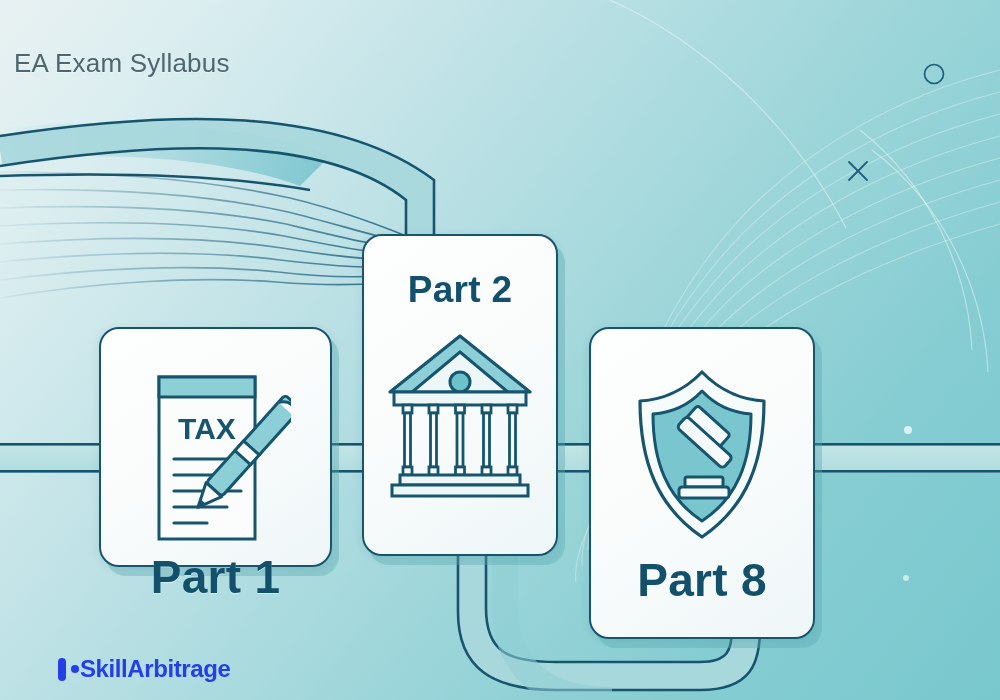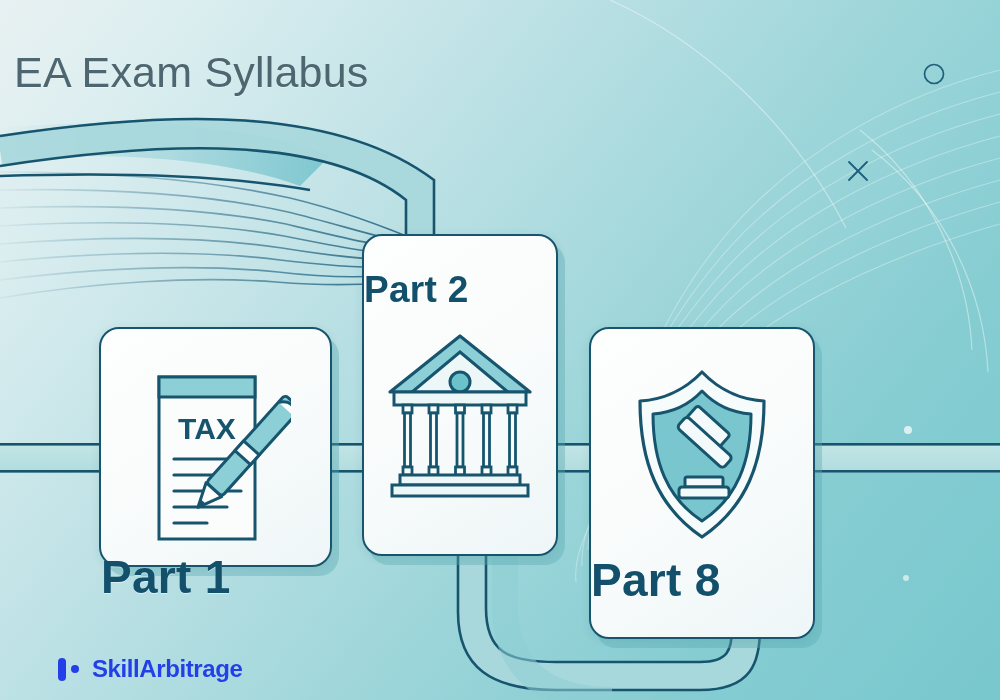--- a/index.html
+++ b/index.html
@@ -11,34 +11,34 @@
     overflow:hidden;
     background:linear-gradient(128deg,#e8f1f2 0%,#dceef0 12%,#bfe2e6 34%,#9ed6da 58%,#86cdd2 78%,#78c8ce 100%);
   }
 
   #bg-svg{position:absolute;left:0;top:0;width:1000px;height:700px;}
   #pipes-svg{position:absolute;left:0;top:0;width:1000px;height:700px;}
 
   
   .page-title{
     position:absolute;left:14px;top:48px;
-    font-size:43px;font-weight:400;letter-spacing:.2px;
+    font-size:26px;font-weight:400;letter-spacing:.2px;
     color:#4d6670;
     text-shadow:0 1px 0 rgba(255,255,255,.35);
   }
 
   
   .card{
     position:absolute;
     border:2.5px solid #17556f;
     border-radius:20px;
     background:linear-gradient(145deg,#fdfefe 0%,#fafcfc 45%,#eef6f7 100%);
     box-shadow:7px 9px 0 rgba(90,170,180,.38), 0 2px 10px rgba(20,70,90,.10);
     box-sizing:border-box;
-    display:flex;flex-direction:column;
+    display:flex;flex-direction:column;align-items:center;
   }
   #card-part1{left:99px;top:327px;width:233px;height:240px;justify-content:space-between;}
   #card-part2{left:362px;top:234px;width:196px;height:322px;justify-content:flex-start;}
   #card-part3{left:589px;top:327px;width:226px;height:312px;justify-content:space-between;}
 
   .card-label{
     color:#12506b;
     font-weight:700;
     font-size:46px;
     letter-spacing:.3px;
@@ -49,21 +49,21 @@
   #card-part2 .card-label{margin-top:35px;font-size:37px;}
 
   .icon-wrap{display:flex;align-items:center;justify-content:center;}
   #card-part1 .icon-wrap{margin-top:40px;}
   #card-part2 .icon-wrap{margin-top:22px;}
   #card-part3 .icon-wrap{margin-top:38px;}
 
   
   #brand-logo{
     position:absolute;left:33px;top:655px;
-    display:flex;align-items:center;gap:13px;padding-left:25px;
+    display:flex;align-items:center;gap:1px;padding-left:25px;
   }
   #brand-logo .mark{display:flex;align-items:center;gap:5px;}
   #brand-logo .bar{width:8px;height:23px;border-radius:4px;background:#2340e8;}
   #brand-logo .dot{width:8px;height:8px;border-radius:50%;background:#2340e8;}
   #brand-logo .wordmark{
     font-size:24px;font-weight:700;color:#2340e8;letter-spacing:-.4px;
   }
 </style>
 </head>
 <body>

